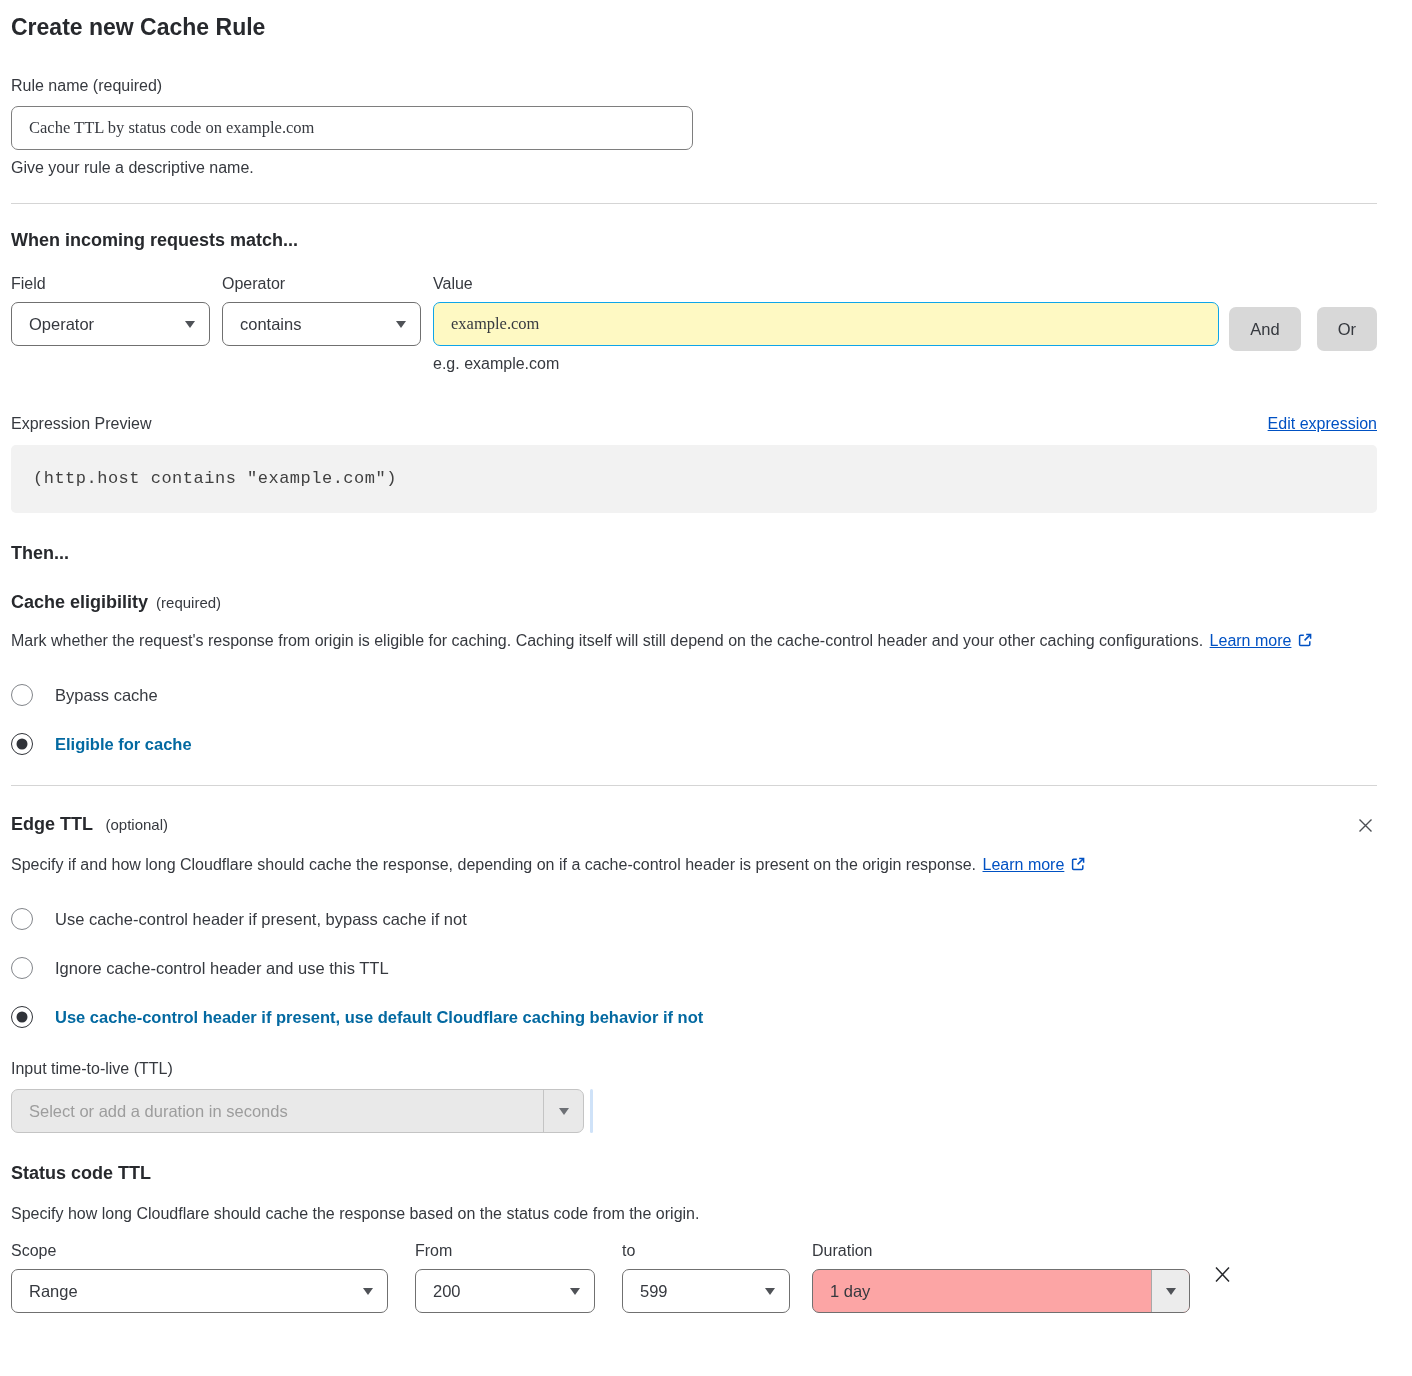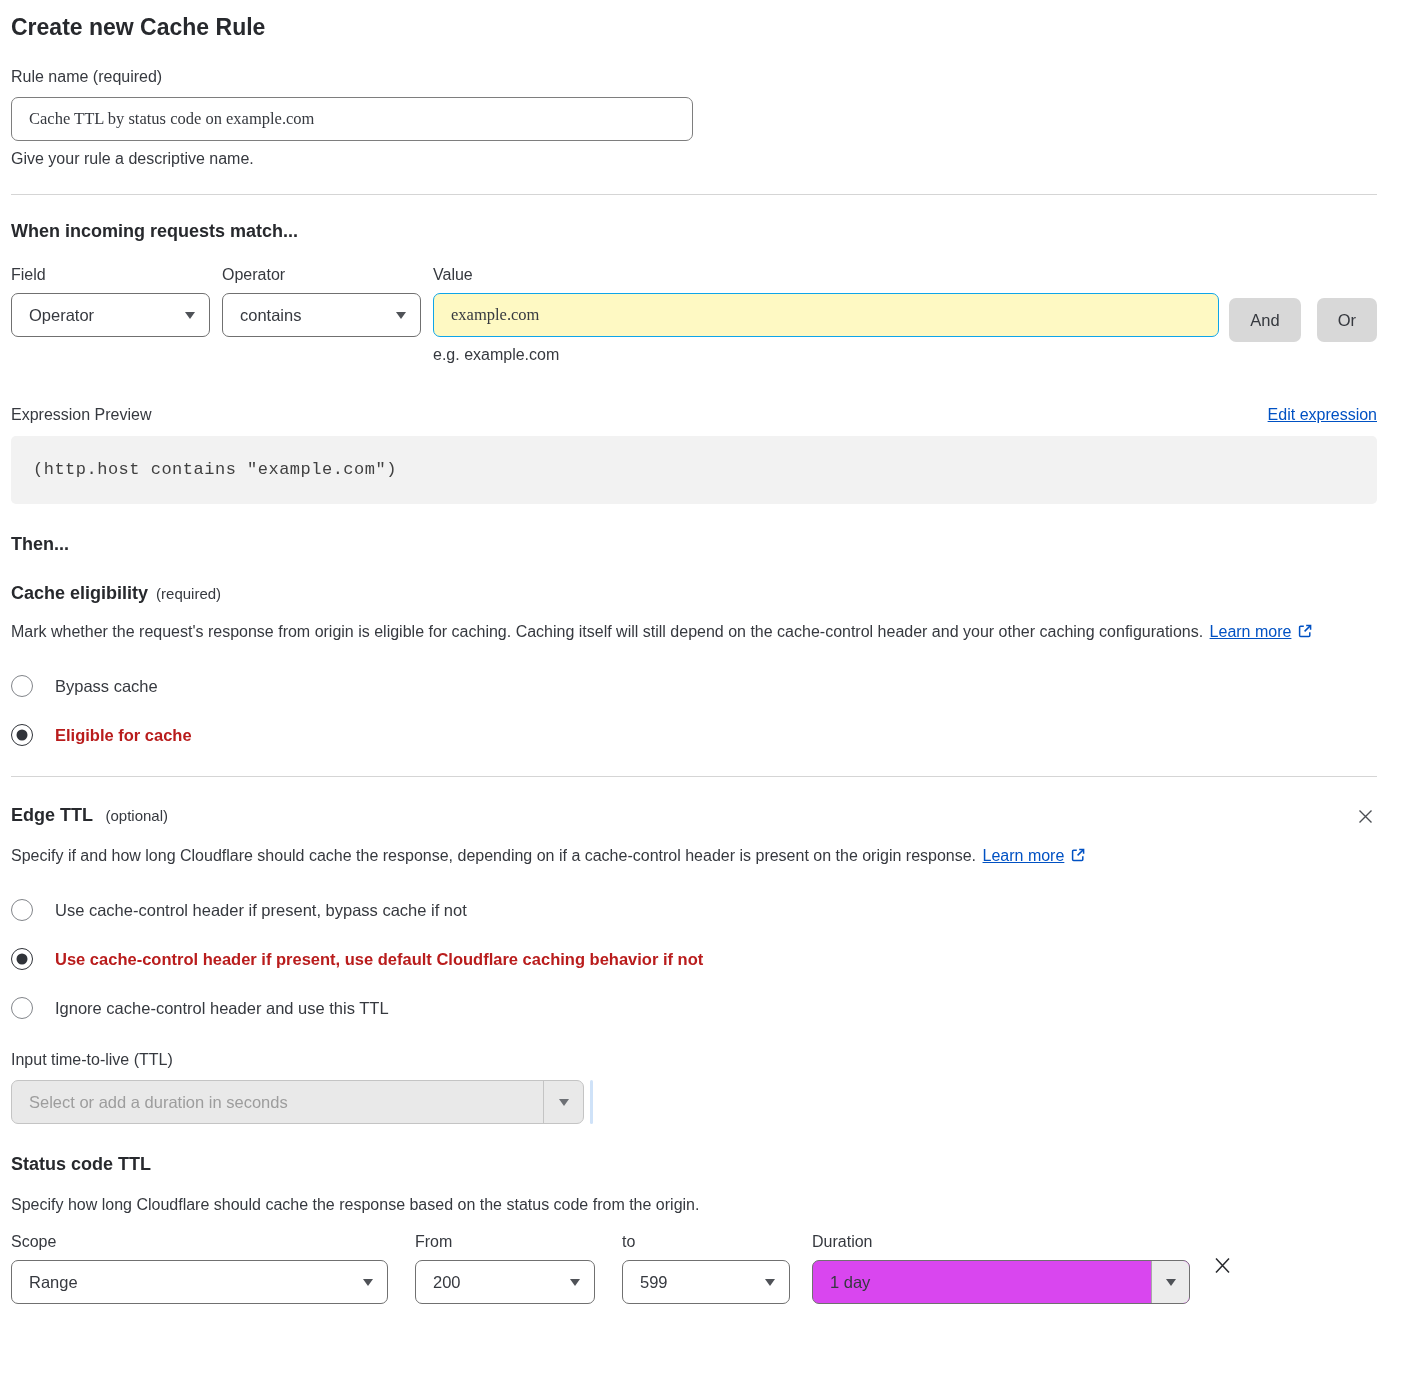--- a/index.html
+++ b/index.html
@@ -6,21 +6,21 @@
   html, body { background: #ffffff; }
   body {
     width: 1412px;
     min-height: 1376px;
     font-family: "Liberation Sans", sans-serif;
     color: #36393f;
     font-size: 16px;
   }
   .container { padding: 14px 35px 30px 11px; }
 
-  .h1 { font-size: 23px; font-weight: 700; color: #27292d; margin-bottom: 27px; }
+  .h1 { font-size: 23px; font-weight: 700; color: #27292d; margin-bottom: 36px; }
   .section-h { font-size: 18px; font-weight: 700; color: #27292d; }
   .sub-note { font-size: 15px; font-weight: 400; color: #36393f; margin-left: 8px; }
 
   .field-label { font-size: 16px; color: #36393f; margin-bottom: 11px; }
   .helper { font-size: 16px; color: #36393f; margin-top: 9px; }
 
   .text-input {
     height: 44px;
     border: 1px solid #7e7e7e;
     border-radius: 7px;
@@ -110,21 +110,21 @@
   .radio.selected::after {
     content: "";
     position: absolute;
     left: 50%; top: 50%;
     width: 11px; height: 11px;
     border-radius: 50%;
     background: #303339;
     transform: translate(-50%, -50%);
   }
   .radio-label { margin-left: 22px; font-size: 16.5px; }
-  .radio-label.bold { font-weight: 700; color: #b91c1c; }
+  .radio-label.bold { font-weight: 700; color: #0369a1; }
 
   .edge-head-row { display: flex; justify-content: space-between; align-items: flex-start; margin-top: 28px; }
   .close-x { cursor: pointer; padding: 2px; line-height: 0; }
 
   .ttl-label { margin-top: 32px; }
   .ttl-select-wrap { display: flex; align-items: center; margin-top: 11px; }
   .select-disabled {
     width: 573px;
     height: 44px;
     background: #e9e9e9;
@@ -147,21 +147,21 @@
 
   .status-h { margin-top: 30px; }
   .status-desc { margin-top: 16px; }
   .status-row { display: flex; align-items: flex-end; margin-top: 14px; }
   .status-col .col-label { margin-bottom: 9px; }
 
   .combo {
     height: 44px;
     border: 1px solid #707070;
     border-radius: 7px;
-    background: #d946ef;
+    background: #fca5a5;
     display: flex;
     align-items: stretch;
     overflow: hidden;
     font-size: 16.5px;
     color: #36393f;
     cursor: pointer;
     gap: 29px;
   }
   .combo .combo-text { flex: 1; display: flex; align-items: center; padding: 0 17px; }
   .combo .combo-caret-box {
@@ -276,26 +276,26 @@
           <path d="M9.2 2.4h4.4v4.4" fill="none" stroke="#0051c3" stroke-width="1.5"></path>
           <path d="M13.4 2.6L7.6 8.4" fill="none" stroke="#0051c3" stroke-width="1.5"></path>
         </svg></span>
   </div>
 
   <div class="radio-row">
     <span class="radio"></span>
     <span class="radio-label">Use cache-control header if present, bypass cache if not</span>
   </div>
   <div class="radio-row">
+    <span class="radio"></span>
+    <span class="radio-label">Ignore cache-control header and use this TTL</span>
+  </div>
+  <div class="radio-row">
     <span class="radio selected"></span>
     <span class="radio-label bold">Use cache-control header if present, use default Cloudflare caching behavior if not</span>
-  </div>
-  <div class="radio-row">
-    <span class="radio"></span>
-    <span class="radio-label">Ignore cache-control header and use this TTL</span>
   </div>
 
   <div class="field-label ttl-label">Input time-to-live (TTL)</div>
   <div class="ttl-select-wrap">
     <div class="select-disabled">
       <span class="sd-text">Select or add a duration in seconds</span>
       <span class="sd-caret-box">
           <span class="caret"></span>
         </span>
     </div>

